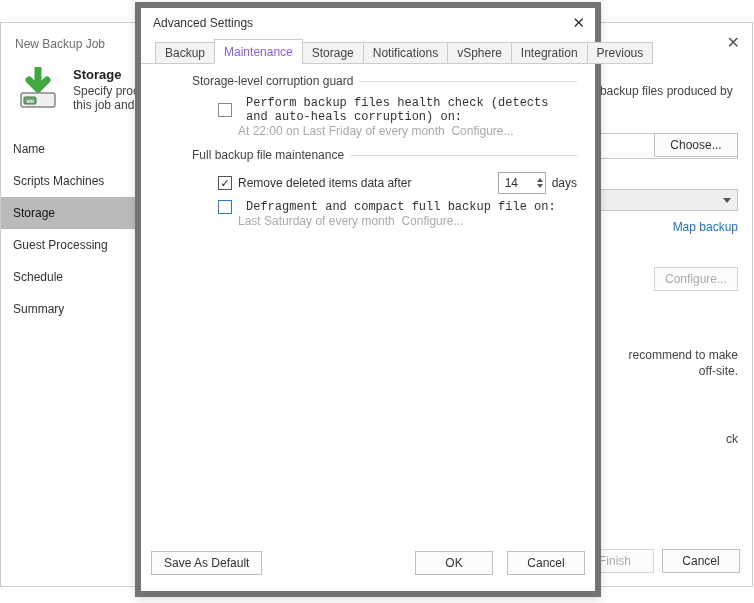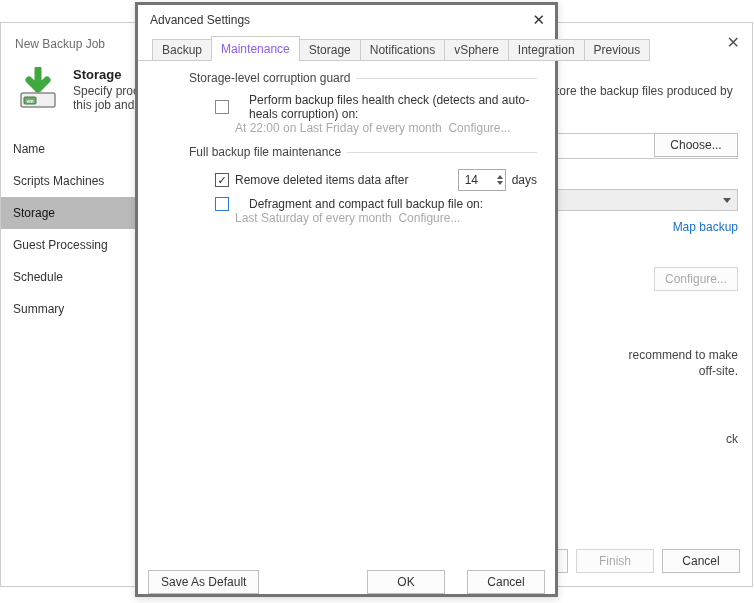--- a/index.html
+++ b/index.html
@@ -94,23 +94,23 @@
     font-size: 12px;
     color: #333;
     display: inline-flex; align-items: center; justify-content: center;
     padding: 0 12px;
   }
   .btn:disabled, .btn.disabled { color: #aaa; border-color: #d6d6d6; }
 
   
   .front-window {
     position: absolute; left: 135px; top: 2px;
-    width: 423px; height: 595px;
+    width: 466px; height: 595px;
     background: #fff;
-    border: 3px solid #737373;
+    border: 6px solid #737373;
     box-shadow: 0 2px 8px rgba(0,0,0,0.15);
     display: flex; flex-direction: column;
   }
   .front-titlebar {
     height: 30px; display: flex; align-items: center; justify-content: space-between;
     padding: 0 10px 0 12px;
     font-size: 12px; color: #333;
   }
   .front-close { font-size: 15px; color: #333; }
 
@@ -148,21 +148,21 @@
 
   .fieldset { border: none; margin: 0 0 6px 0; padding: 0; }
   .fieldset-legend {
     position: relative;
     font-size: 12px; color: #444; margin-bottom: 6px;
     display: flex; align-items: center;
   }
   .fieldset-legend .line {
     flex:1; height:1px; background:#ddd; margin-left:6px;
   }
-  .opt-row { display: flex; align-items: center; gap: 20px; padding: 2px 0 0 26px; }
+  .opt-row { display: flex; align-items: center; gap: 14px; padding: 2px 0 0 26px; font-family: Liberation Mono, monospace; }
   .opt-sub { padding-left: 46px; color: #aaa; font-size: 12px; margin-top: 0px; }
   .opt-sub .cfg { color: #aaa; }
 
   .remove-row {
     display: flex; align-items: center; gap: 6px;
     padding: 4px 0 0 26px;
   }
   .remove-row .spacer { flex:1; }
   .spin {
     display: inline-flex; align-items: center;
@@ -170,23 +170,23 @@
     padding: 0 2px 0 6px; justify-content: space-between;
     font-size: 12px; color: #333;
   }
   .spin .arrows { display: flex; flex-direction: column; gap: 2px; }
   .spin .ar { width:0; height:0; }
   .spin .up { border-left:3px solid transparent; border-right:3px solid transparent; border-bottom:4px solid #555;}
   .spin .dn { border-left:3px solid transparent; border-right:3px solid transparent; border-top:4px solid #555;}
 
   .front-footer {
     height: 40px;
-    display: flex; align-items: flex-end;
+    display: flex; align-items: flex-start;
     padding: 0 10px;
-    gap: 22px;
+    gap: 14px;
   }
   .front-footer .spacer { flex:1; }
 
   
   .cb { 
     width: 14px; height: 14px; border: 1px solid #888; display:inline-flex;
     align-items:center; justify-content:center; background:#fff; flex-shrink:0;
   }
   .cb.checked { border-color: #555;}
   .cb.checked::after { content:"✓"; font-size: 11px; color: #1a1a1a; line-height:1; }

